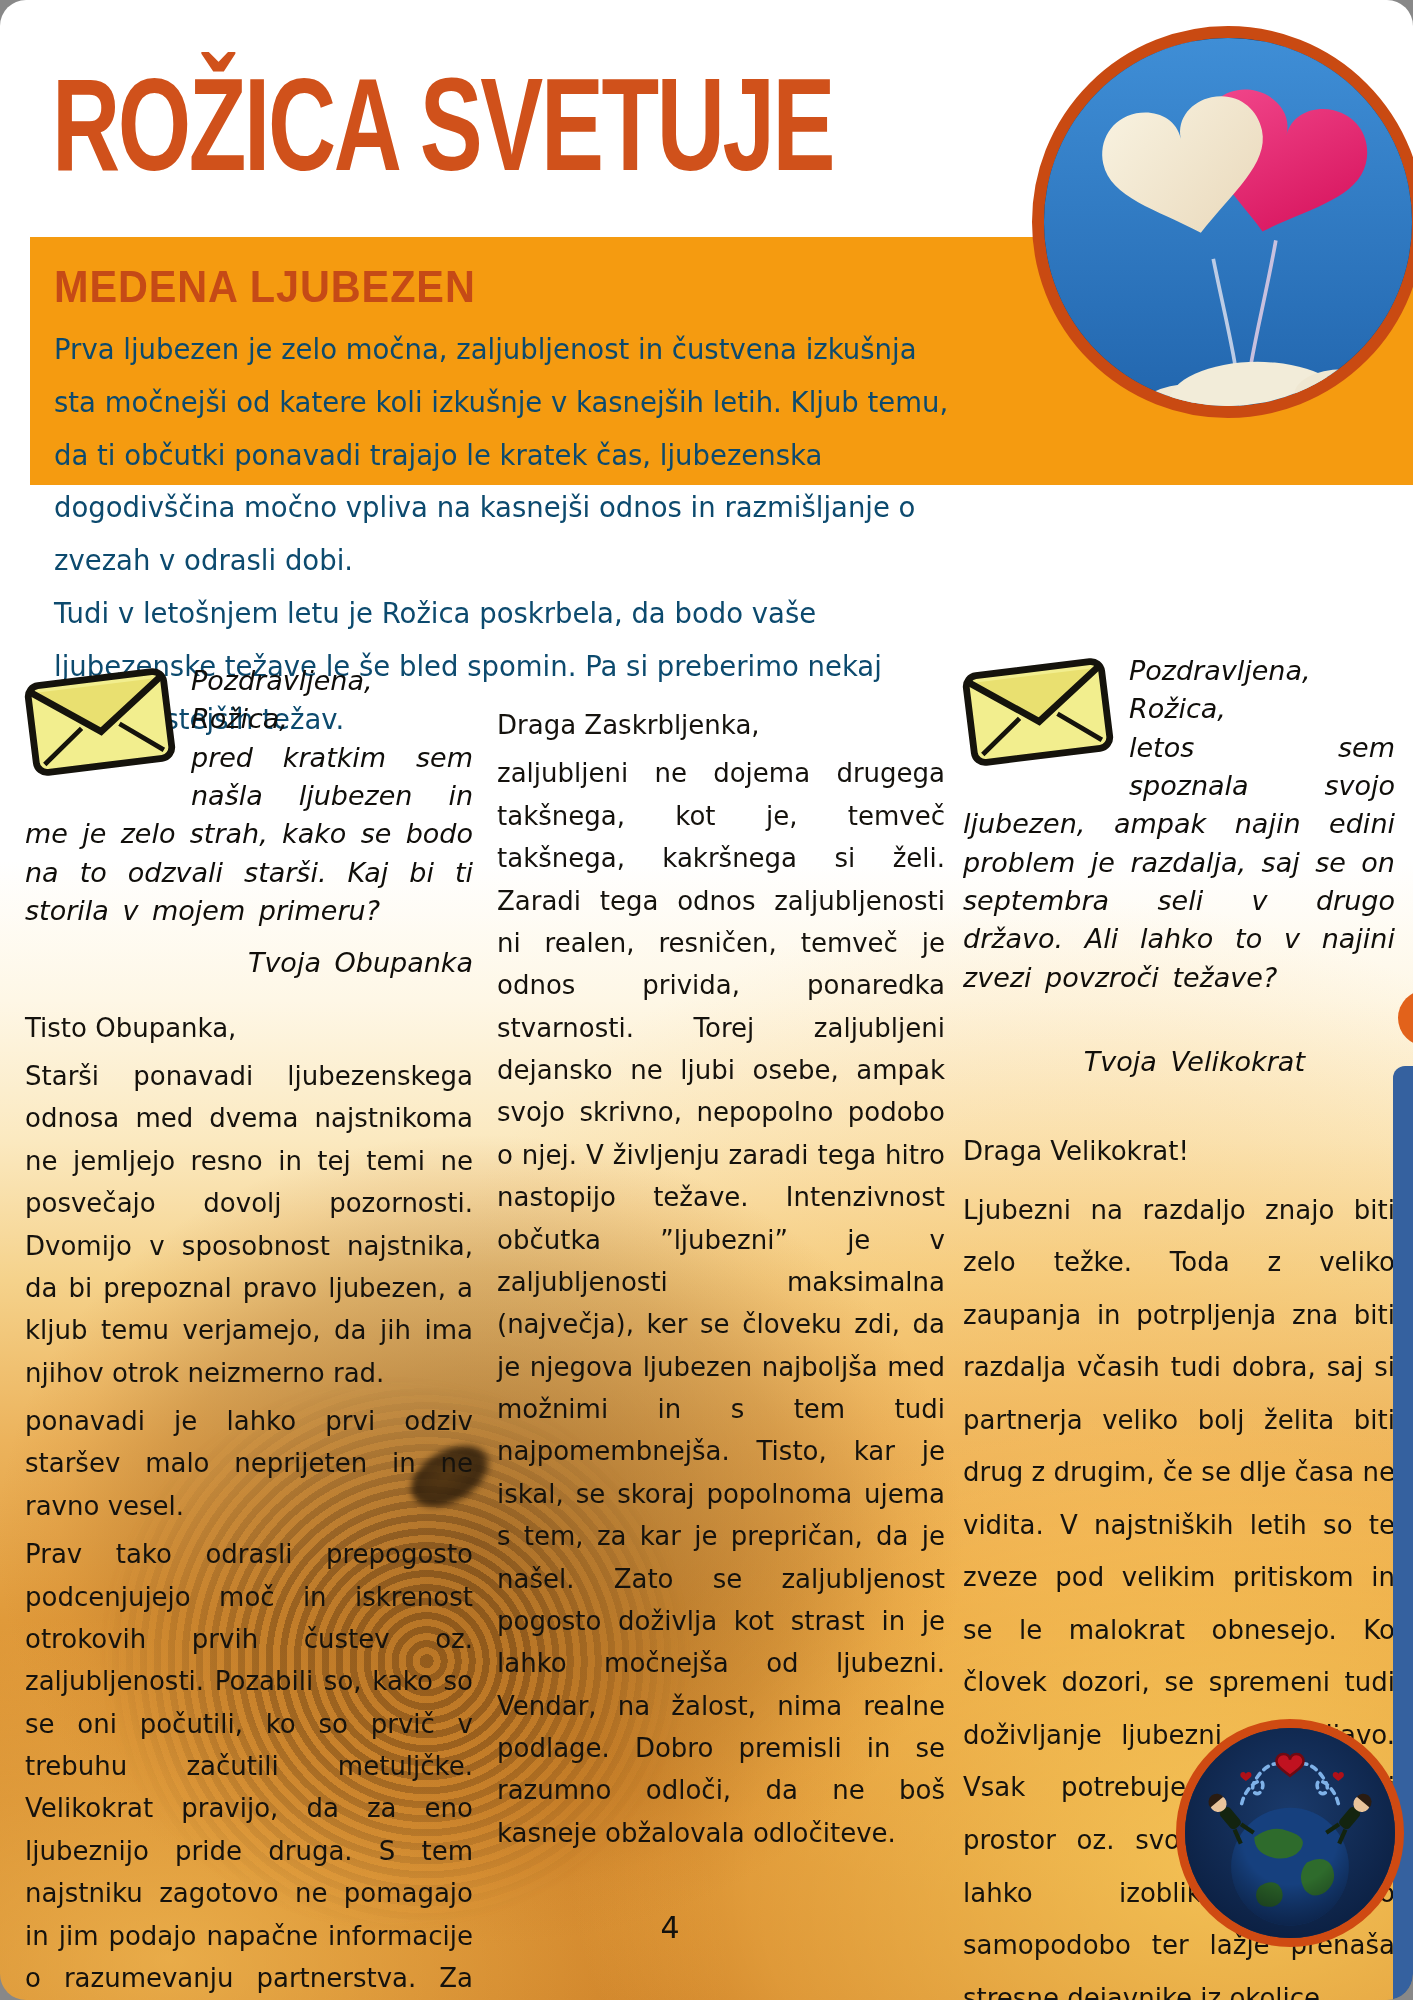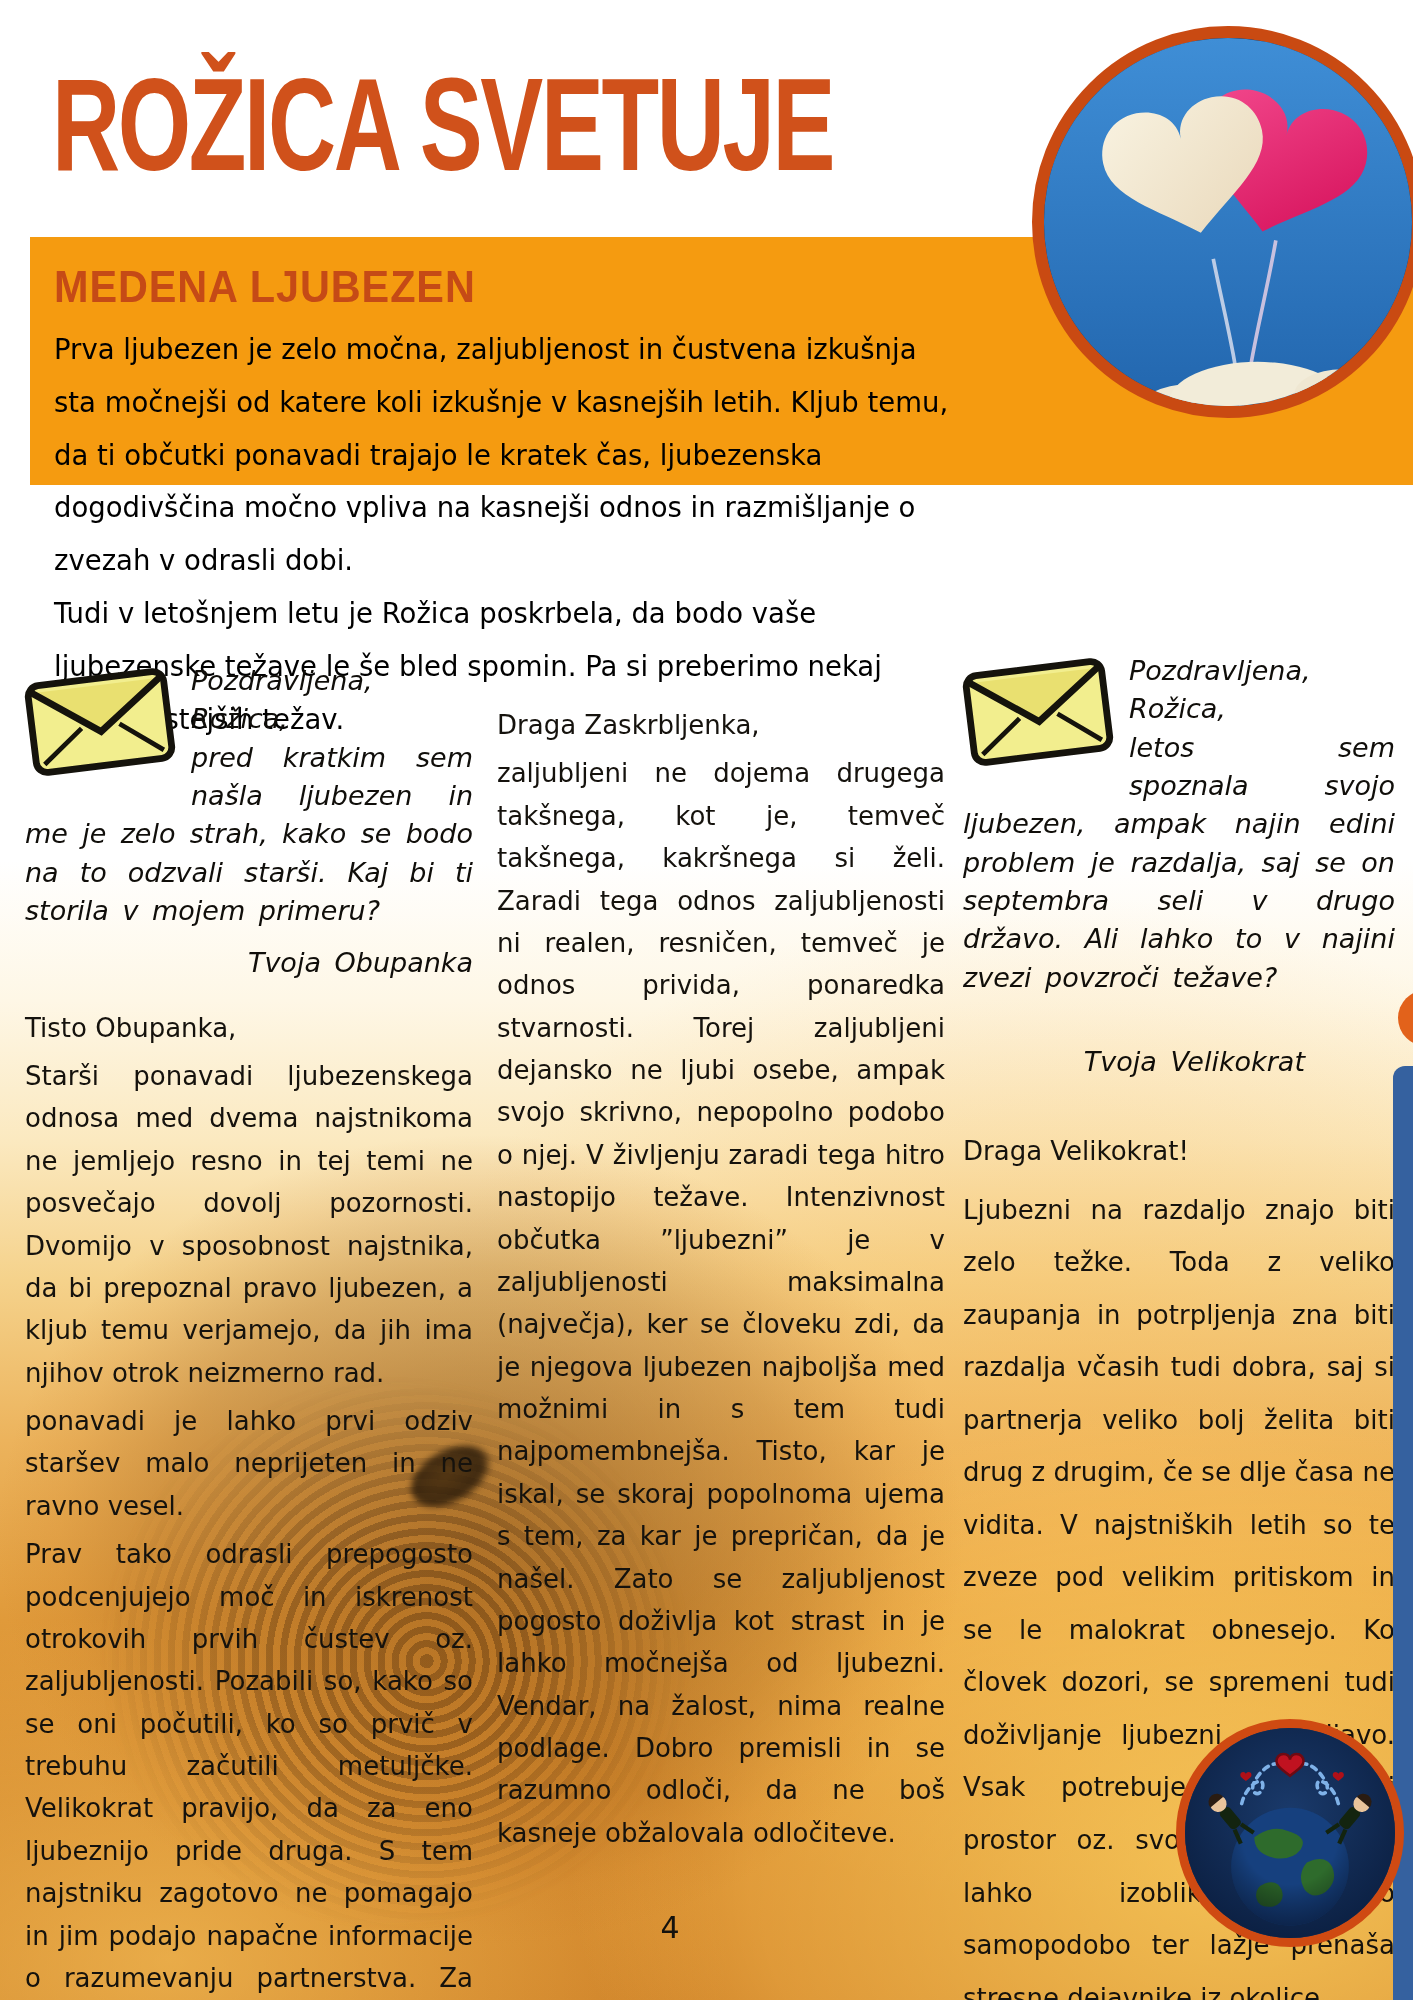--- a/index.html
+++ b/index.html
@@ -5,20 +5,21 @@
   html,body{margin:0;padding:0;background:#888;}
   .page{
     position:relative;width:1413px;height:2000px;overflow:hidden;
     font-family:"DejaVu Sans","Liberation Sans",sans-serif;color:#15120d;
     background:
       radial-gradient(ellipse 620px 520px at 34% 77%, rgba(96,52,10,.50), rgba(150,85,20,.28) 52%, rgba(190,115,35,.12) 68%, transparent 78%),
       radial-gradient(ellipse 900px 620px at 88% 93%, rgba(255,214,100,.75), rgba(255,200,90,.35) 55%, transparent 75%),
       radial-gradient(ellipse 800px 500px at 12% 98%, rgba(250,200,95,.6), transparent 70%),
       radial-gradient(ellipse 900px 700px at 75% 70%, rgba(248,190,95,.45), transparent 72%),
       linear-gradient(180deg,#ffffff 0%,#ffffff 43%,#fef7e6 50%,#fbe9c0 57%,#f5d28b 64%,#ecb35c 72%,#e09a3a 81%,#d4882c 90%,#cd7f26 100%);
+    border-radius: 26px;
   }
   .seed-texture{
     position:absolute;left:0;top:1230px;width:790px;height:770px;pointer-events:none;
     background:repeating-radial-gradient(circle at 54% 56%, rgba(82,42,8,.32) 0 7px, rgba(210,130,40,.28) 7px 14px);
     -webkit-mask-image:radial-gradient(ellipse 52% 50% at 50% 55%, #000 30%, transparent 72%);
     mask-image:radial-gradient(ellipse 52% 50% at 50% 55%, #000 30%, transparent 72%);
   }
   .bee{
     position:absolute;left:408px;top:1450px;width:86px;height:52px;border-radius:50%;
     background:radial-gradient(ellipse at 45% 45%, rgba(70,45,15,.85), rgba(35,22,8,.8) 60%, transparent 75%);
@@ -29,21 +30,21 @@
     font-family:"Liberation Sans","DejaVu Sans",sans-serif;font-weight:bold;
     font-size:118px;letter-spacing:-3px;color:#d0511b;
     transform:scale(.8,1.12);transform-origin:left top;
   }
   .banner{position:absolute;left:30px;top:237px;right:0;height:248px;background:#f59b10;z-index:1;}
   .banner-heading{
     margin:24px 0 10px 24px;font-family:"Liberation Sans","DejaVu Sans",sans-serif;
     font-weight:bold;font-size:45px;color:#c54a16;letter-spacing:1px;
     transform:scaleX(.92);transform-origin:left;
   }
-  .banner-text{margin:0 0 0 24px;width:910px;font-size:27.5px;line-height:1.92;color:#000000;}
+  .banner-text{margin:0 0 0 24px;width:910px;font-size:27.5px;line-height:1.92;color:#0c4a6e;}
   .photo-circle{position:absolute;border-radius:50%;overflow:hidden;box-sizing:border-box;background:#12355f;}
   .balloons-circle{left:1032px;top:26px;width:392px;height:392px;border:12px solid #c94a12;z-index:2;}
   .earth-circle{left:1176px;top:1719px;width:228px;height:228px;border:9px solid #cf4a12;z-index:3;}
   .photo-circle svg{position:absolute;left:0;top:0;width:100%;height:100%;display:block;}
   .edge-bar{position:absolute;left:1393px;top:1066px;width:20px;height:934px;background:#35619f;border-radius:12px 0 0 0;z-index:2;}
   .edge-dot{position:absolute;left:1398px;top:990px;width:56px;height:56px;border-radius:50%;background:#e2621b;z-index:2;}
   .col{position:absolute;z-index:1;font-size:26px;color:#15120d;}
   .col-1{left:25px;top:645px;width:448px;}
   .col-2{left:497px;top:648px;width:448px;}
   .col-3{left:963px;top:635px;width:432px;}

